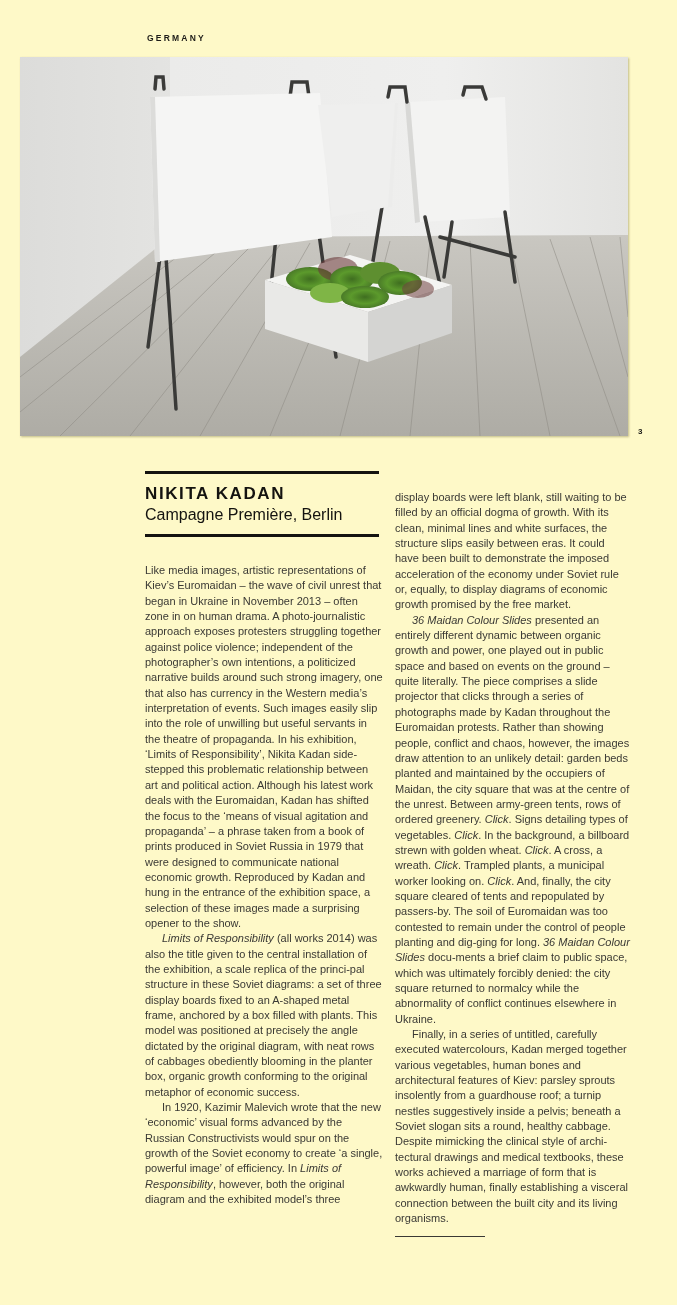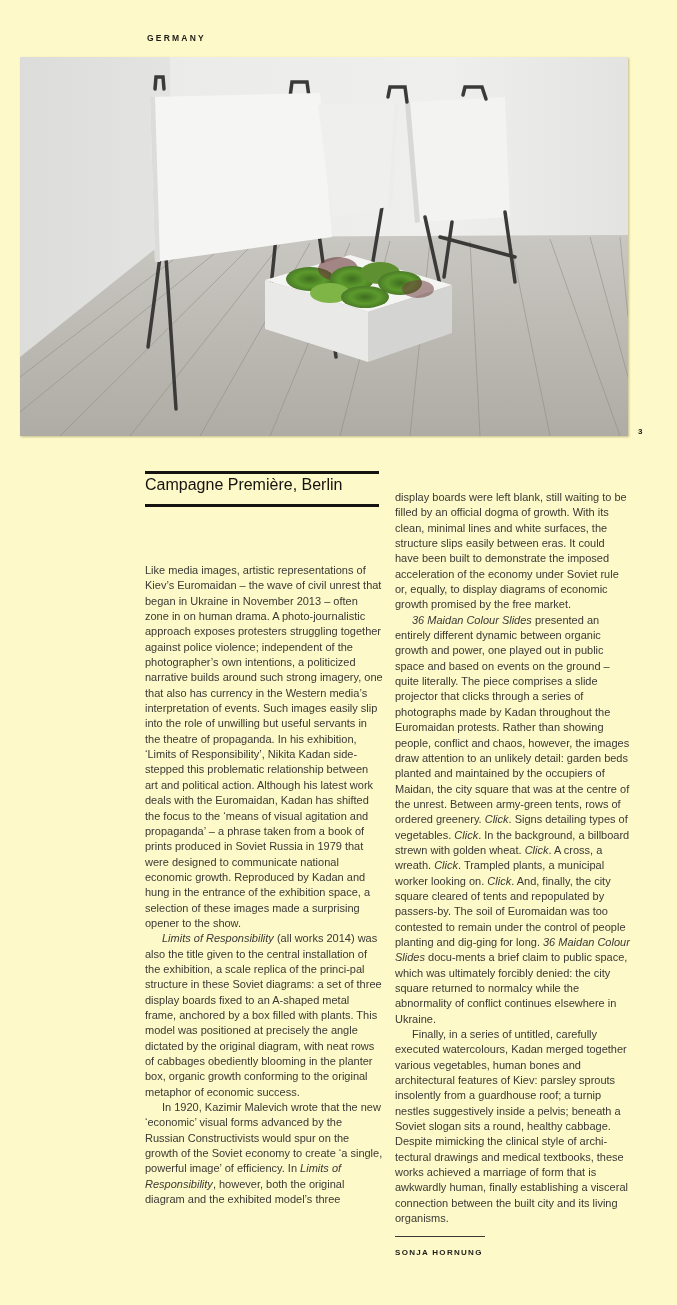--- a/index.html
+++ b/index.html
@@ -158,37 +158,37 @@
     <polygon points="130,40 300,36 312,180 135,205" fill="#f5f5f4"></polygon>
     <polygon points="130,40 135,40 140,205 135,205" fill="#dcdcda"></polygon>
 
     <polygon points="298,48 375,46 368,150 312,160" fill="#efefee"></polygon>
   </svg>
 </div>
 <div class="caption-num">3</div>
 
 <div class="title-block">
   <div class="rule-thick"></div>
+  <div class="artist-name">NIKITA KADAN</div>
   <div class="venue">Campagne Première, Berlin</div>
   <div class="rule-thick"></div>
 </div>
 
 <div class="col" id="col-left">
     <p><span>Like media images, artistic representations of Kiev’s Euromaidan – the wave of civil unrest that began in Ukraine in November 2013 – often zone in on human drama. A photo-journalistic approach exposes protesters struggling together against police violence; independent of the photographer’s own intentions, a politicized narrative builds around such strong imagery, one that also has currency in the Western media’s interpretation of events. Such images easily slip into the role of unwilling but useful servants in the theatre of propaganda. In his exhibition, ‘Limits of Responsibility’, Nikita Kadan side-stepped this problematic relationship between art and political action. Although his latest work deals with the Euromaidan, Kadan has shifted the focus to the ‘means of visual agitation and propaganda’ – a phrase taken from a book of prints produced in Soviet Russia in 1979 that were designed to communicate national economic growth. Reproduced by Kadan and hung in the entrance of the exhibition space, a selection of these images made a surprising opener to the show.</span></p>
     <p class="indent"><em>Limits of Responsibility</em><span> (all works 2014) was also the title given to the central installation of the exhibition, a scale replica of the princi-pal structure in these Soviet diagrams: a set of three display boards fixed to an A-shaped metal frame, anchored by a box filled with plants. This model was positioned at precisely the angle dictated by the original diagram, with neat rows of cabbages obediently blooming in the planter box, organic growth conforming to the original metaphor of economic success.</span></p>
     <p class="indent"><span>In 1920, Kazimir Malevich wrote that the new ‘economic’ visual forms advanced by the Russian Constructivists would spur on the growth of the Soviet economy to create ‘a single, powerful image’ of efficiency. In </span><em>Limits of Responsibility</em><span>, however, both the original diagram and the exhibited model’s three</span></p>
   </div>
 
 <div class="col" id="col-right">
   <div>
       <p><span>display boards were left blank, still waiting to be filled by an official dogma of growth. With its clean, minimal lines and white surfaces, the structure slips easily between eras. It could have been built to demonstrate the imposed acceleration of the economy under Soviet rule or, equally, to display diagrams of economic growth promised by the free market.</span></p>
       <p class="indent"><em>36 Maidan Colour Slides</em><span> presented an entirely different dynamic between organic growth and power, one played out in public space and based on events on the ground – quite literally. The piece comprises a slide projector that clicks through a series of photographs made by Kadan throughout the Euromaidan protests. Rather than showing people, conflict and chaos, however, the images draw attention to an unlikely detail: garden beds planted and maintained by the occupiers of Maidan, the city square that was at the centre of the unrest. Between army-green tents, rows of ordered greenery. </span><em>Click</em><span>. Signs detailing types of vegetables. </span><em>Click</em><span>. In the background, a billboard strewn with golden wheat. </span><em>Click</em><span>. A cross, a wreath. </span><em>Click</em><span>. Trampled plants, a municipal worker looking on. </span><em>Click</em><span>. And, finally, the city square cleared of tents and repopulated by passers-by. The soil of Euromaidan was too contested to remain under the control of people planting and dig-ging for long. </span><em>36 Maidan Colour Slides</em><span> docu-ments a brief claim to public space, which was ultimately forcibly denied: the city square returned to normalcy while the abnormality of conflict continues elsewhere in Ukraine.</span></p>
       <p class="indent"><span>Finally, in a series of untitled, carefully executed watercolours, Kadan merged together various vegetables, human bones and architectural features of Kiev: parsley sprouts insolently from a guardhouse roof; a turnip nestles suggestively inside a pelvis; beneath a Soviet slogan sits a round, healthy cabbage. Despite mimicking the clinical style of archi-tectural drawings and medical textbooks, these works achieved a marriage of form that is awkwardly human, finally establishing a visceral connection between the built city and its living organisms.</span></p>
     </div>
   <div class="byline-rule"></div>
-  <div class="byline">SONJA HORNUNG</div>
 </div>
 
 <div class="folio" id="folio-page">173</div>
 <div class="folio" id="folio-issue">
   <span>NIKITA</span>
   <span class="small">NO.</span><span>169 MARCH 2019</span>
 </div>
 
 </body></html>

